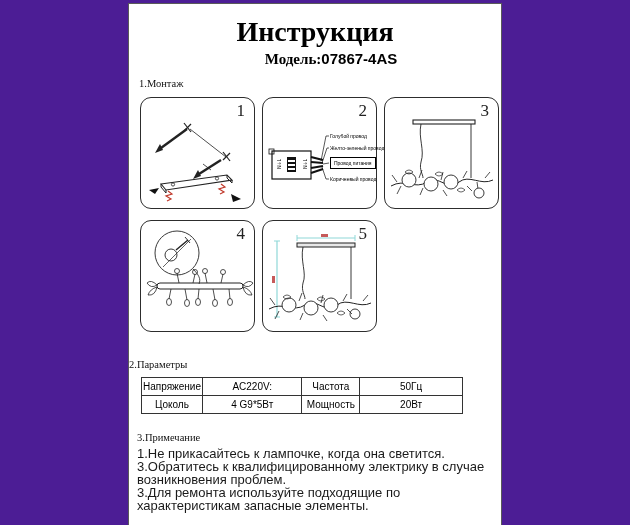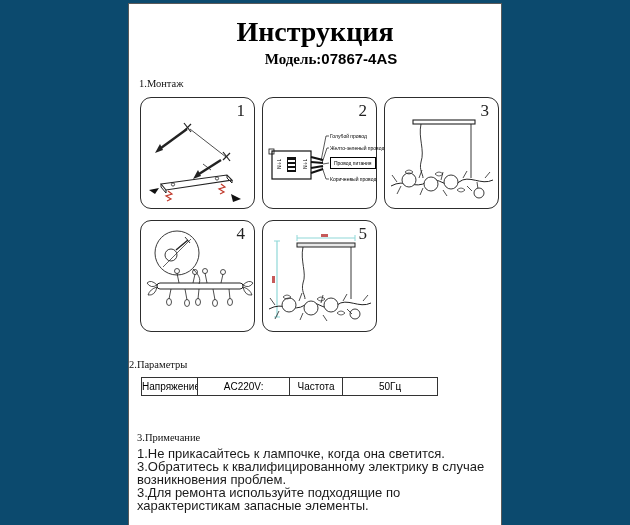--- a/index.html
+++ b/index.html
@@ -1,18 +1,18 @@
 <!DOCTYPE html>
 <html><head>
 <meta charset="utf-8">
 <style>
   * { margin:0; padding:0; box-sizing:border-box; }
   html,body { background:#ffffff; }
   .screen {
-    position:relative; width:630px; height:525px; background:#0c4a6e;
+    position:relative; width:630px; height:525px; background:#4c1d95;
     overflow:hidden; font-family:"Liberation Sans", sans-serif; color:#1a1a1a;
   }
   .page {
     position:absolute; left:128px; top:3px; width:374px; height:540px;
     background:#ffffff; border:1px solid #5a5a5a;
   }
   .title {
     position:absolute; left:0; top:12px; width:100%; text-align:center;
     font-family:"Liberation Serif", serif; font-weight:bold; font-size:28px; color:#000;
   }
@@ -54,21 +54,21 @@
     position:absolute; width:9px; height:15px;
     background:repeating-linear-gradient(180deg,#111 0 2px,#fff 2px 4px);
     border:0.5px solid #111;
   }
 
   
   .dim-label { position:absolute; background:#c65a5a; }
 
   
   .params-table {
-    position:absolute; left:12px; top:373px; width:297px;
+    position:absolute; left:12px; top:373px; width:322px;
     border-collapse:collapse; table-layout:fixed; font-size:10px; color:#000;
   }
   .params-table td {
     border:1px solid #333; height:18px; text-align:center; vertical-align:middle;
     overflow:hidden; white-space:nowrap;
   }
   .params-table col.c1 { width:19%; }
   .params-table col.c2 { width:31%; }
   .params-table col.c3 { width:18%; }
   .params-table col.c4 { width:32%; }
@@ -238,20 +238,26 @@
           <col class="c3">
           <col class="c4">
         </colgroup>
       <tbody>
         <tr>
           <td>Напряжение</td>
           <td>AC220V:</td>
           <td>Частота</td>
           <td>50Гц</td>
         </tr>
+        <tr>
+          <td>Цоколь</td>
+          <td>4 G9*5Вт</td>
+          <td>Мощность</td>
+          <td>20Вт</td>
+        </tr>
       </tbody>
     </table>
 
     <div class="section-label sec-notes">3.Примечание</div>
 
     <ul class="notes-list">
       <li>1.Не прикасайтесь к лампочке, когда она светится.</li>
       <li>3.Обратитесь к квалифицированному электрику в случае возникновения проблем.</li>
       <li>3.Для ремонта используйте подходящие по характеристикам запасные элементы.</li>
 

